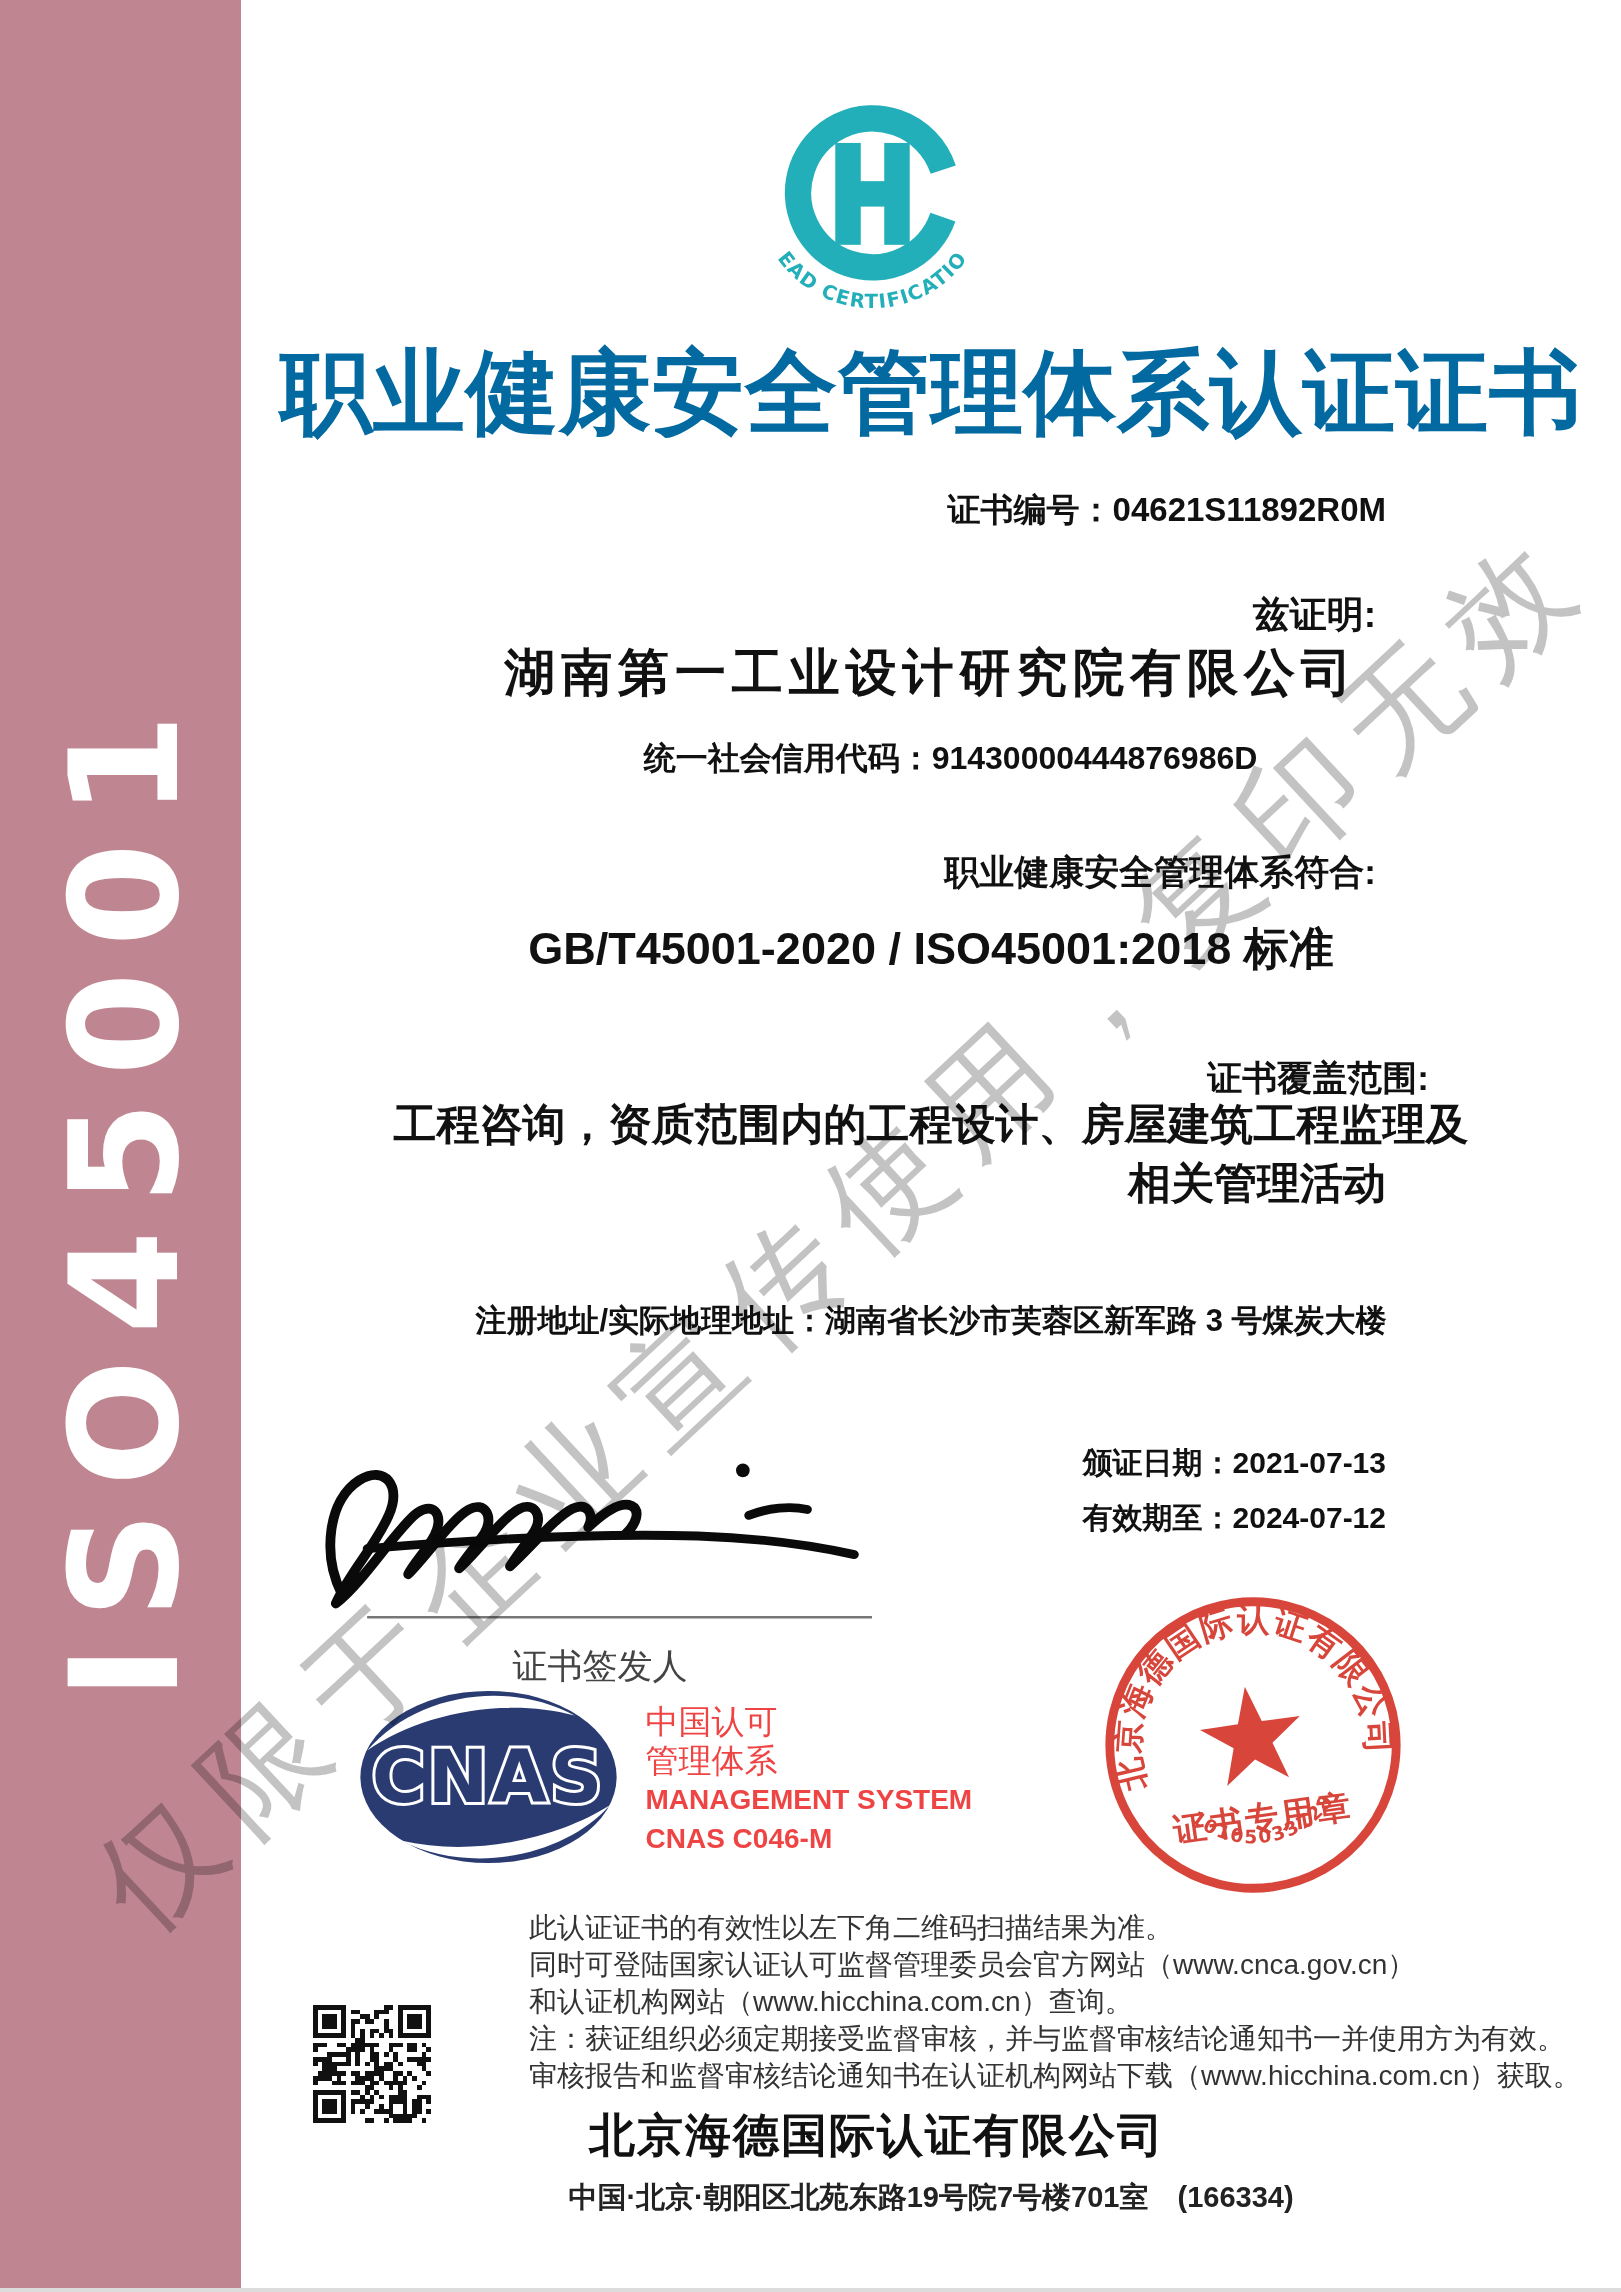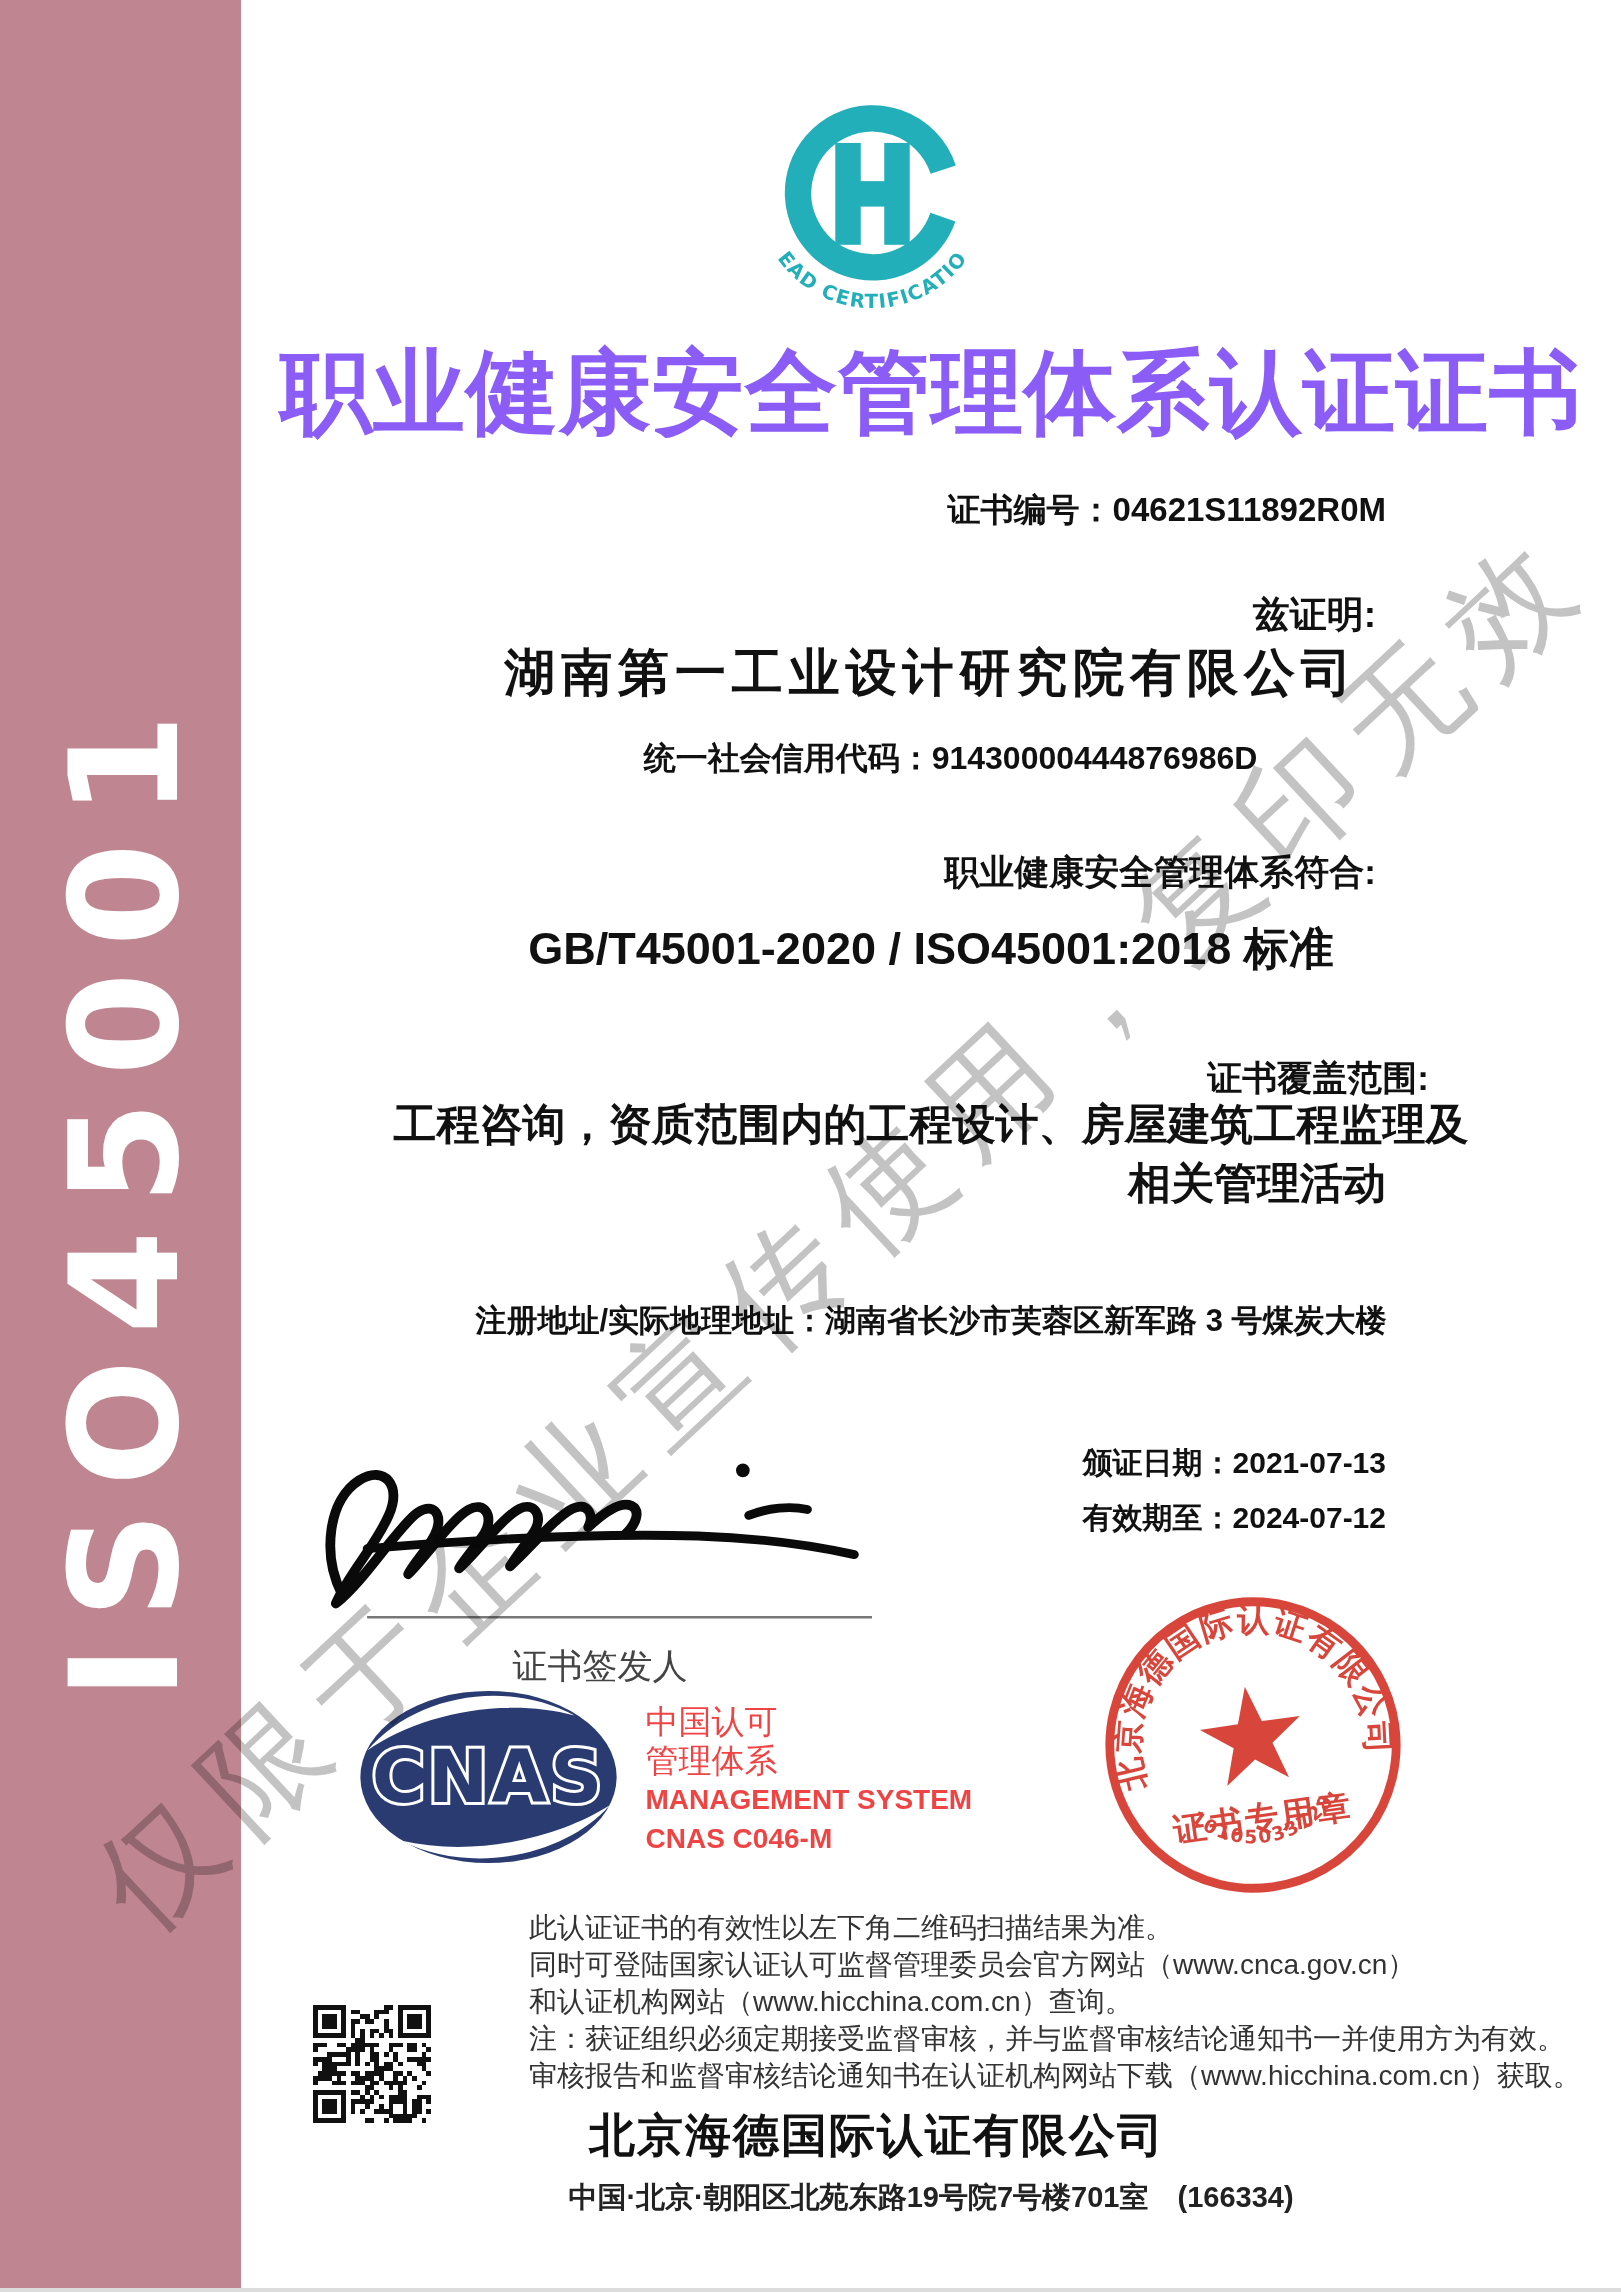--- a/index.html
+++ b/index.html
@@ -40,21 +40,21 @@
     mix-blend-mode:multiply;
     z-index:30;pointer-events:none;
   }
   
   .hc-logo{position:absolute;left:745px;top:92px;width:255px;height:240px;}
   
   .title{
     position:absolute;left:241px;right:0;top:331px;
     text-align:center;
     font-size:92px;font-weight:bold;letter-spacing:1px;
-    color:#8b5cf6;
+    color:#0369a1;
   }
   .cert-no{
     position:absolute;right:235px;top:488px;
     font-size:33px;font-weight:bold;
   }
   .intro{
     position:absolute;right:245px;top:590px;
     font-size:37px;font-weight:bold;
   }
   .company{

